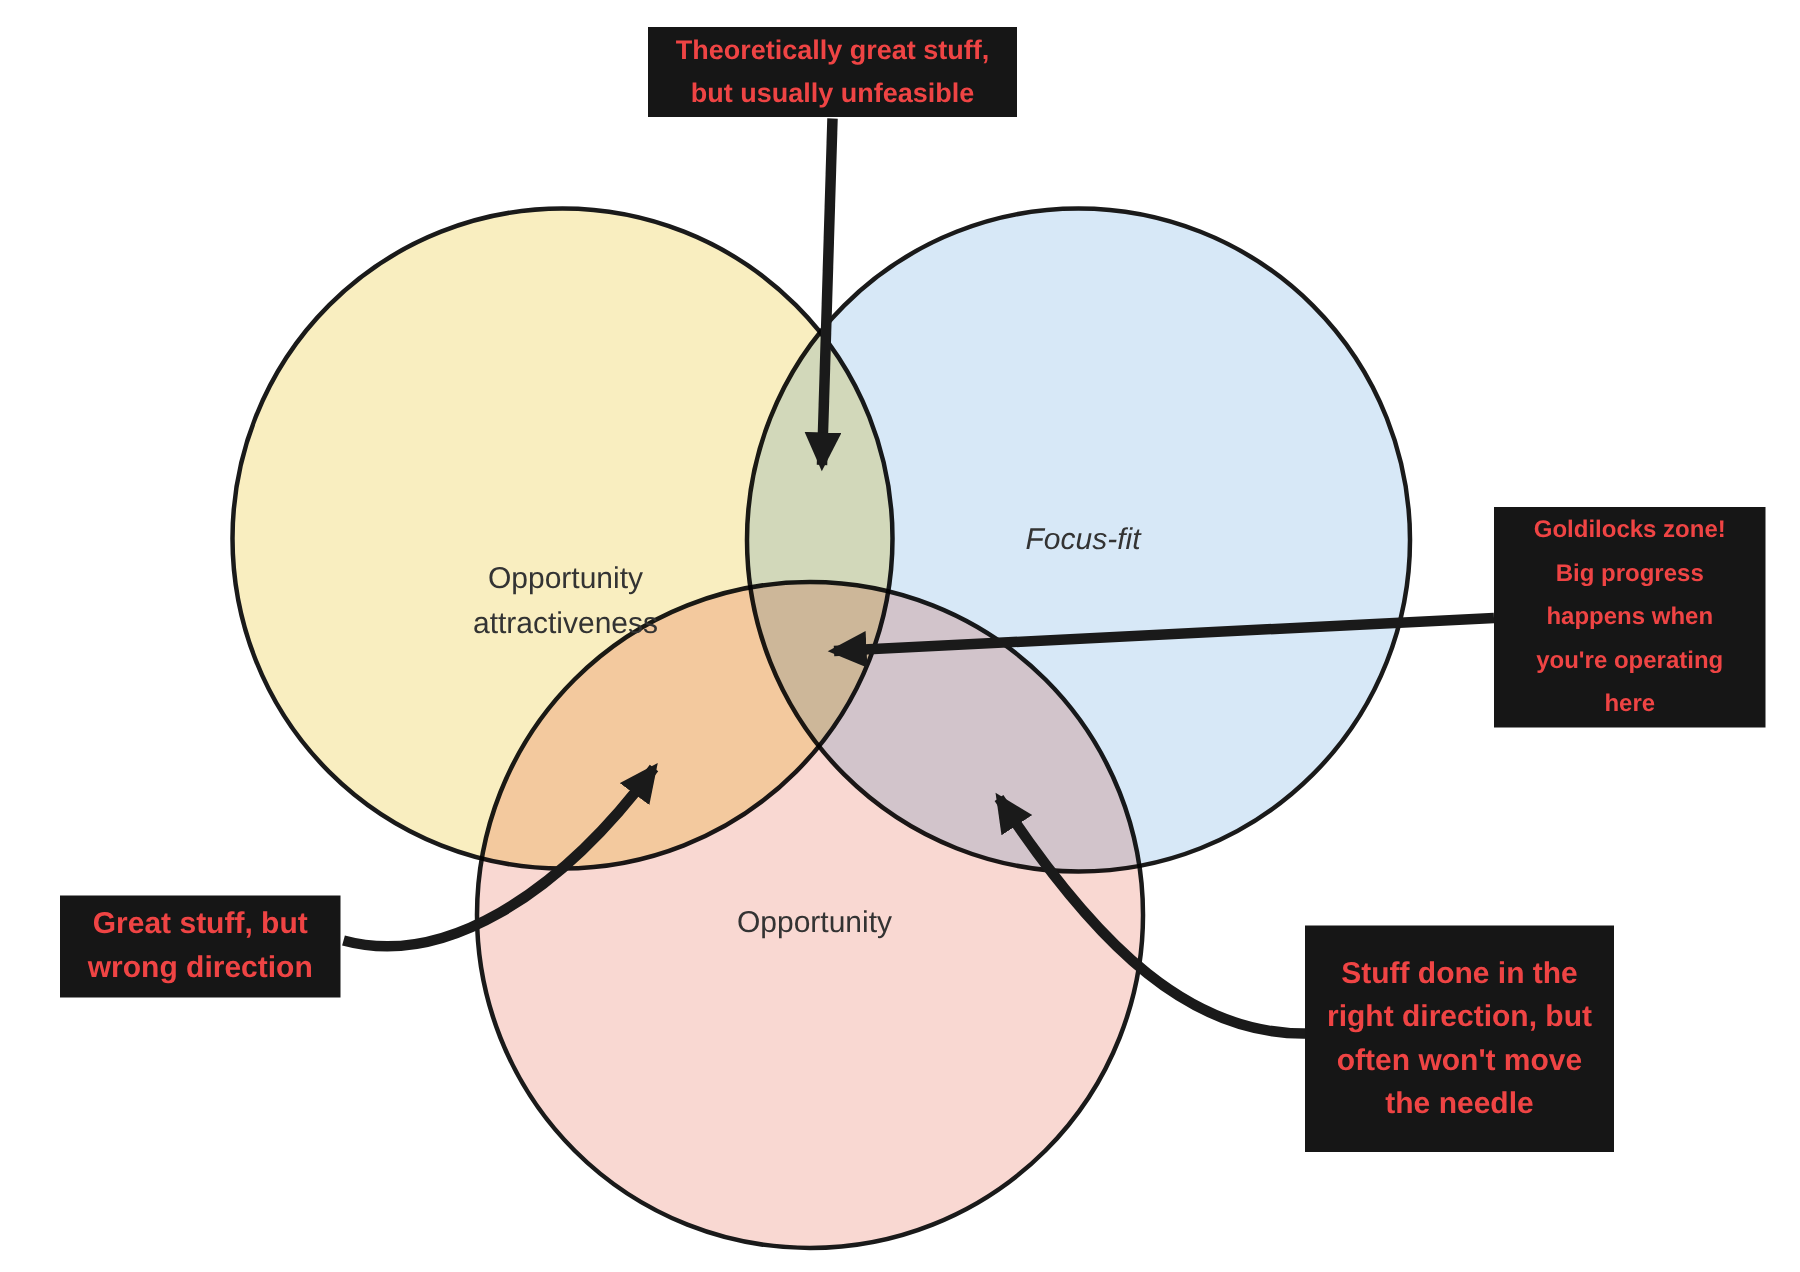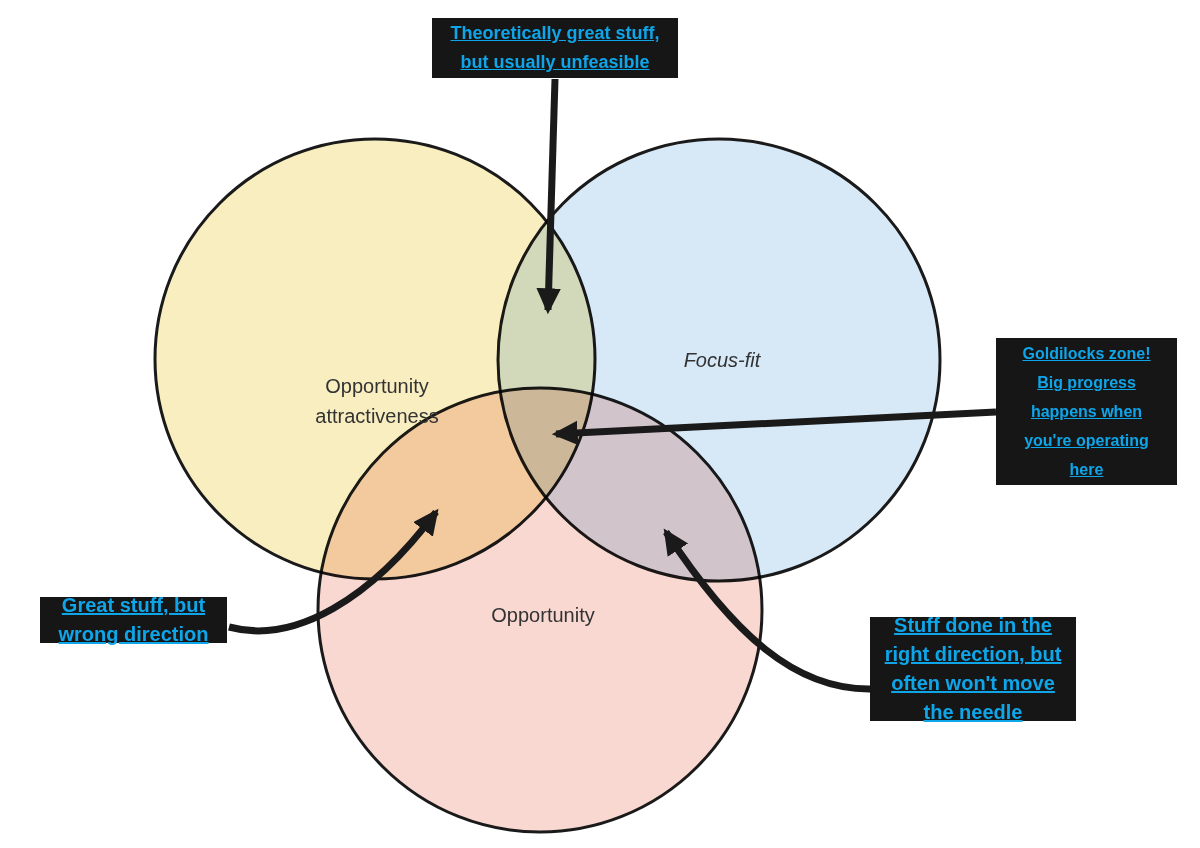--- a/index.html
+++ b/index.html
@@ -42,35 +42,34 @@
     transform: translate(-50%, -50%);
     text-align: center;
     white-space: pre-line;
     color: #333333;
     font-size: 20px;
     line-height: 30px;
   }
   .callout {
     position: absolute;
     background: #161616;
-    color: #0ea5e9;
+    color: #ef4444;
     display: flex;
     align-items: center;
     justify-content: center;
     text-align: center;
     white-space: pre-line;
     font-weight: bold;
     line-height: 29px;
     box-sizing: border-box;
-    text-decoration: underline;
   }
   #co-top         { left: 432px; top: 18px;  width: 246px; height: 60px;  font-size: 18px; }
   #co-goldilocks  { left: 996px; top: 338px; width: 181px; height: 147px; font-size: 16px; }
-  #co-wrong       { left: 40px;  top: 597px; width: 187px; height: 46px;  font-size: 20px; }
-  #co-needle      { left: 870px; top: 617px; width: 206px; height: 104px; font-size: 20px; }
+  #co-wrong       { left: 40px;  top: 597px; width: 187px; height: 68px;  font-size: 20px; }
+  #co-needle      { left: 870px; top: 617px; width: 206px; height: 151px; font-size: 20px; }
   #lbl-opportunity  { left: 377px; top: 361px; margin-top: 40px; }
   #lbl-focus        { left: 722px; top: 360px; font-style: italic; }
   #lbl-practicality { left: 543px; top: 615px; }
 </style>
 </head>
 <body>
 
 <div class="stage">
 
   <svg viewBox="0 0 1200 848" aria-hidden="true">

